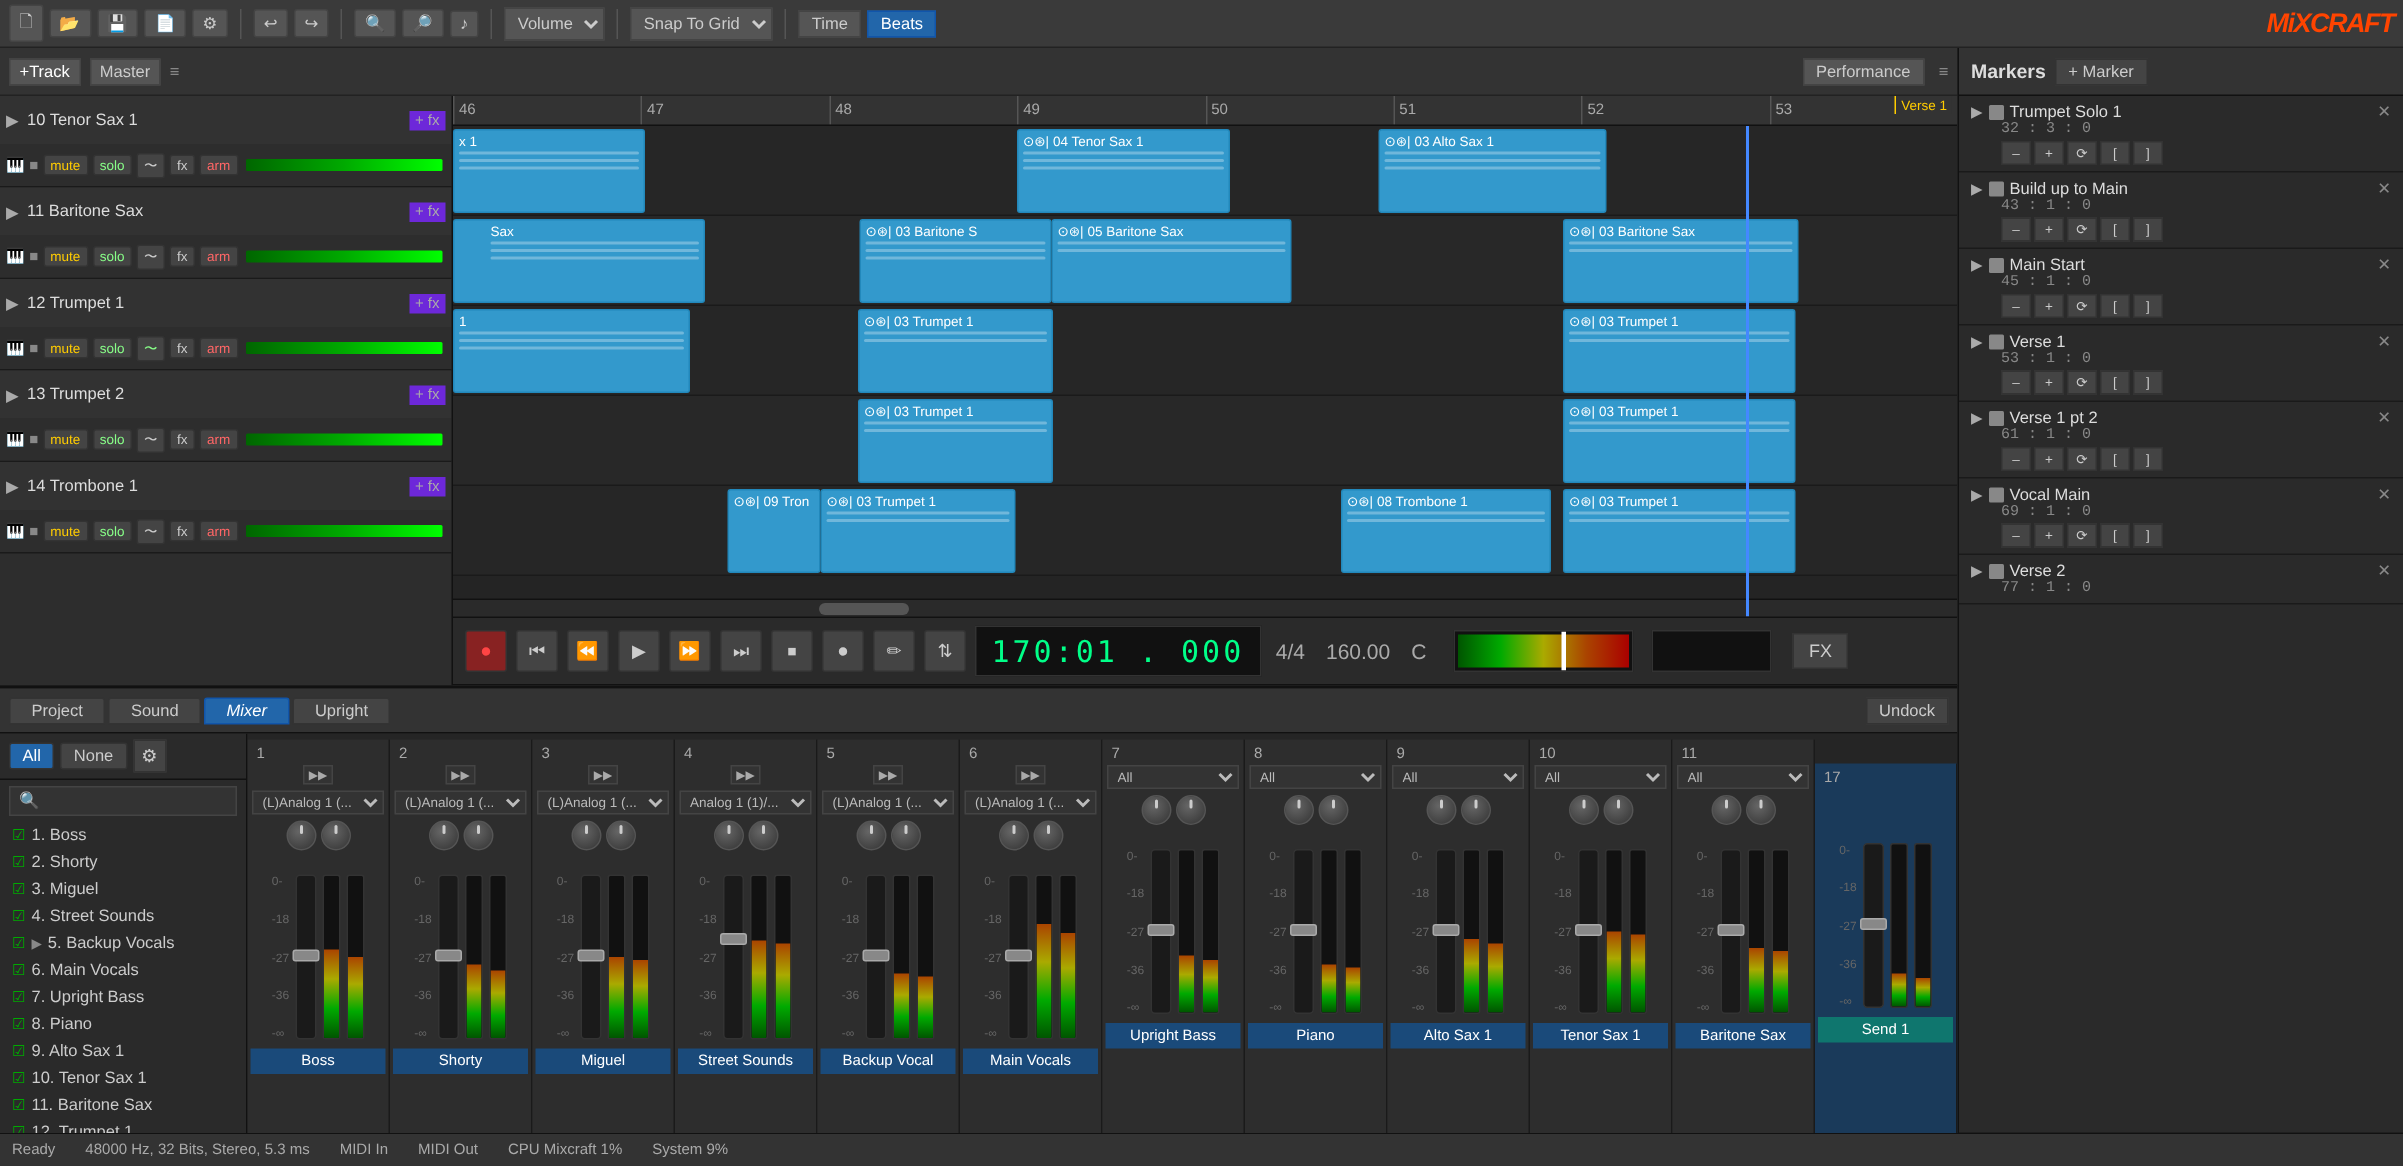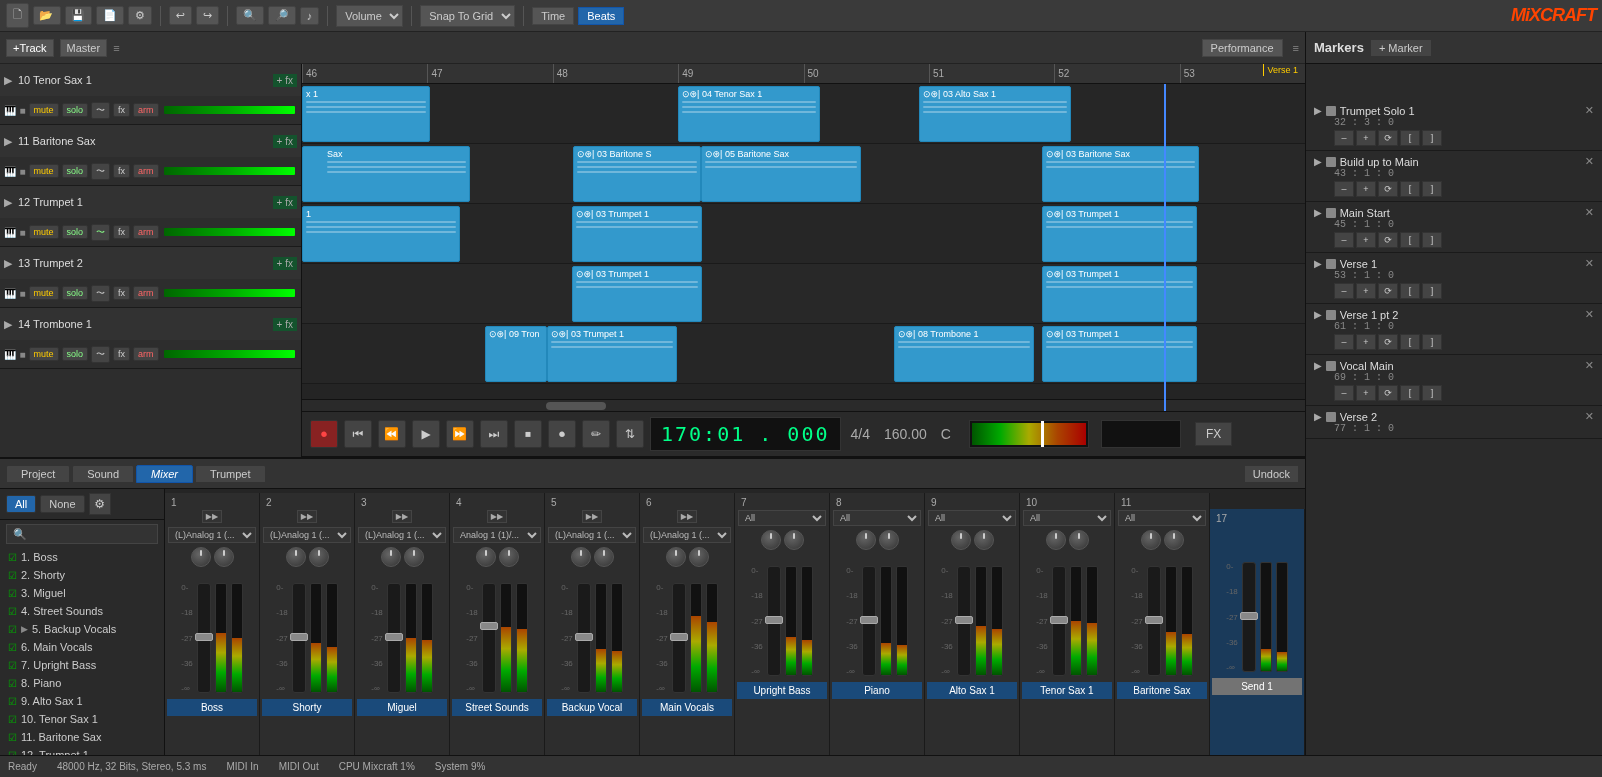--- a/index.html
+++ b/index.html
@@ -140,21 +140,21 @@
       width: 10px;
     }
     .track-name-label {
       font-size: 11px;
       color: #ddd;
       flex: 1;
       white-space: nowrap;
       overflow: hidden;
     }
     .track-fx-btn {
-      background: #14532d;
+      background: #6d28d9;
       border: none;
       color: #aaa;
       font-size: 10px;
       padding: 1px 4px;
       cursor: pointer;
       margin-left: 20px;
     }
     .track-controls-row {
       height: 28px;
       display: flex;
@@ -581,30 +581,29 @@
       color: #fff;
       background: #1a4a7a;
       width: 100%;
       text-align: center;
       padding: 3px 2px;
       margin-top: 2px;
       white-space: nowrap;
       overflow: hidden;
       text-overflow: ellipsis;
     }
-    .ch-name-label.send { background: #737373; }
+    .ch-name-label.send { background: #0f766e; }
 
     
     #markers-panel {
       width: 297px;
       background: #2a2a2a;
       border-left: 1px solid #111;
       display: flex;
       flex-direction: column;
-      gap: 36px;
     }
     #markers-header {
       background: #333;
       height: 32px;
       display: flex;
       align-items: center;
       padding: 0 8px;
       gap: 6px;
       border-bottom: 1px solid #111;
     }
@@ -1021,21 +1020,21 @@
 
       </div>
 
     </div>
 
     <div id="bottom-panel">
       <div id="bottom-tabs">
         <button class="tab-btn">Project</button>
         <button class="tab-btn">Sound</button>
         <button class="tab-btn active">Mixer</button>
-        <button class="tab-btn">Trumpet</button>
+        <button class="tab-btn">Upright</button>
         <button class="undock-btn">Undock</button>
       </div>
 
       <div id="mixer-content">
 
         <div id="mixer-sidebar">
           <div class="mixer-sidebar-header">
             <button class="mixer-sidebar-btn active">All</button>
             <button class="mixer-sidebar-btn">None</button>
             <div class="gear-icon-btn">⚙</div>

